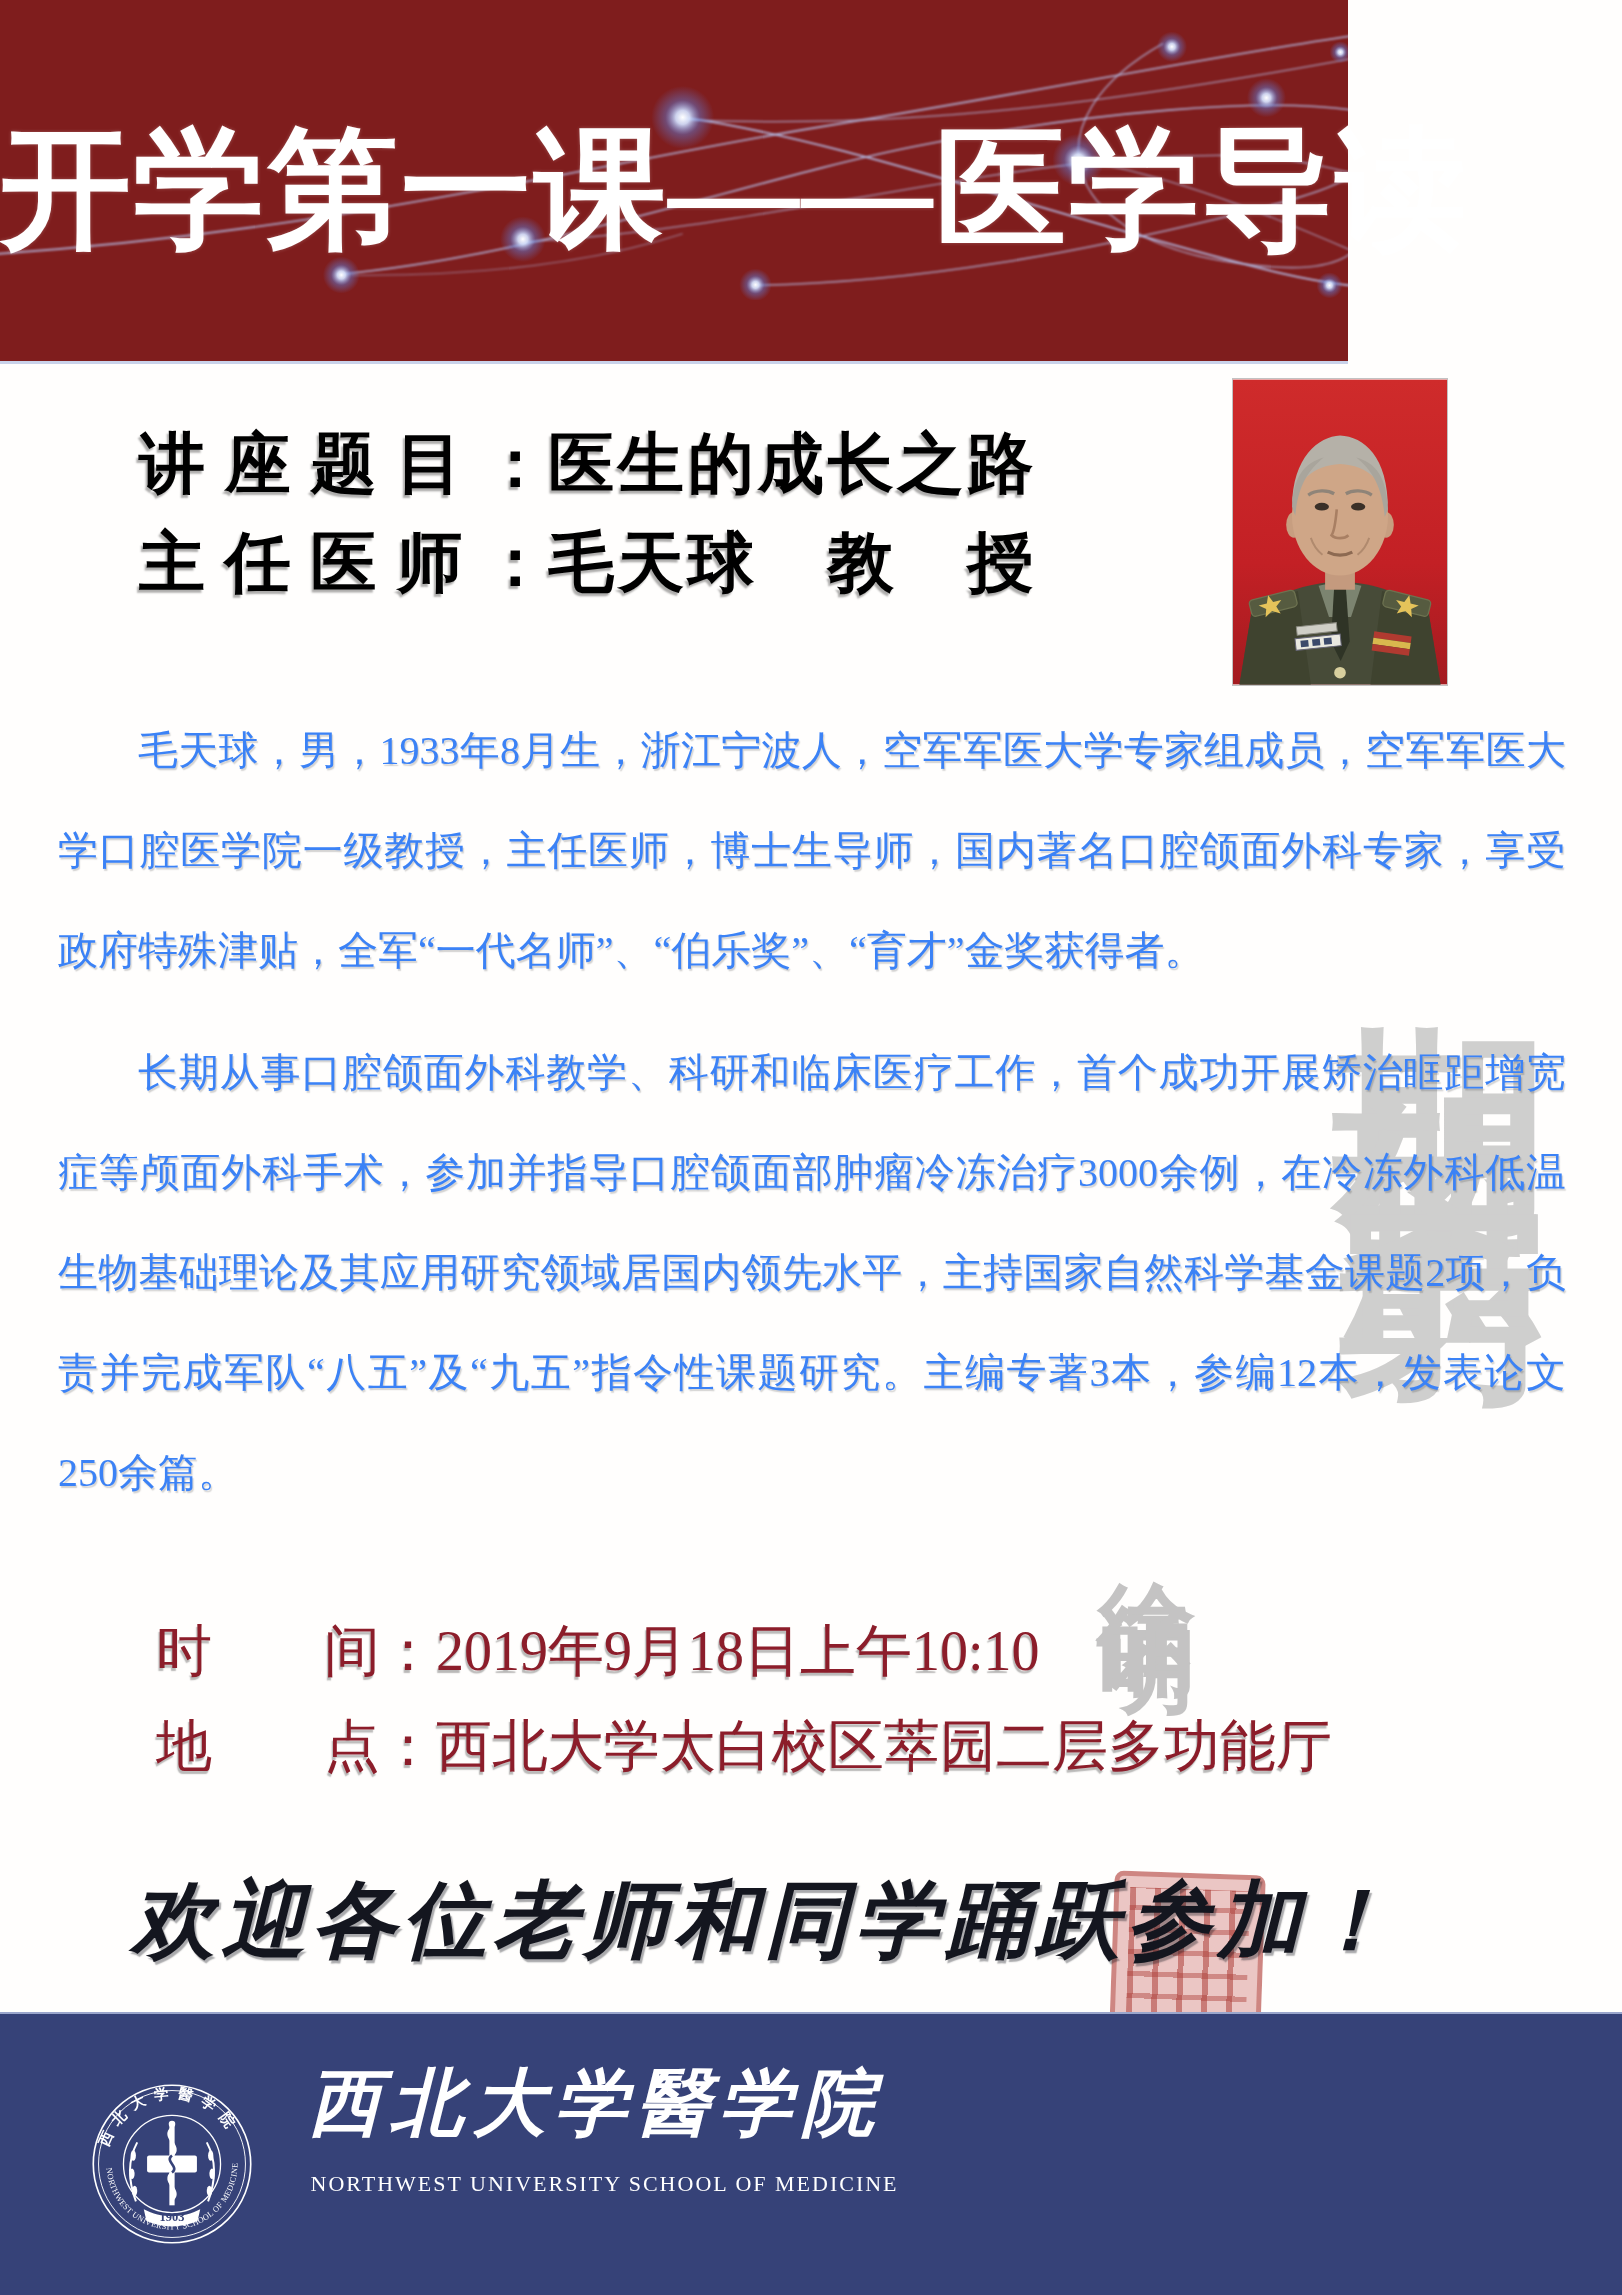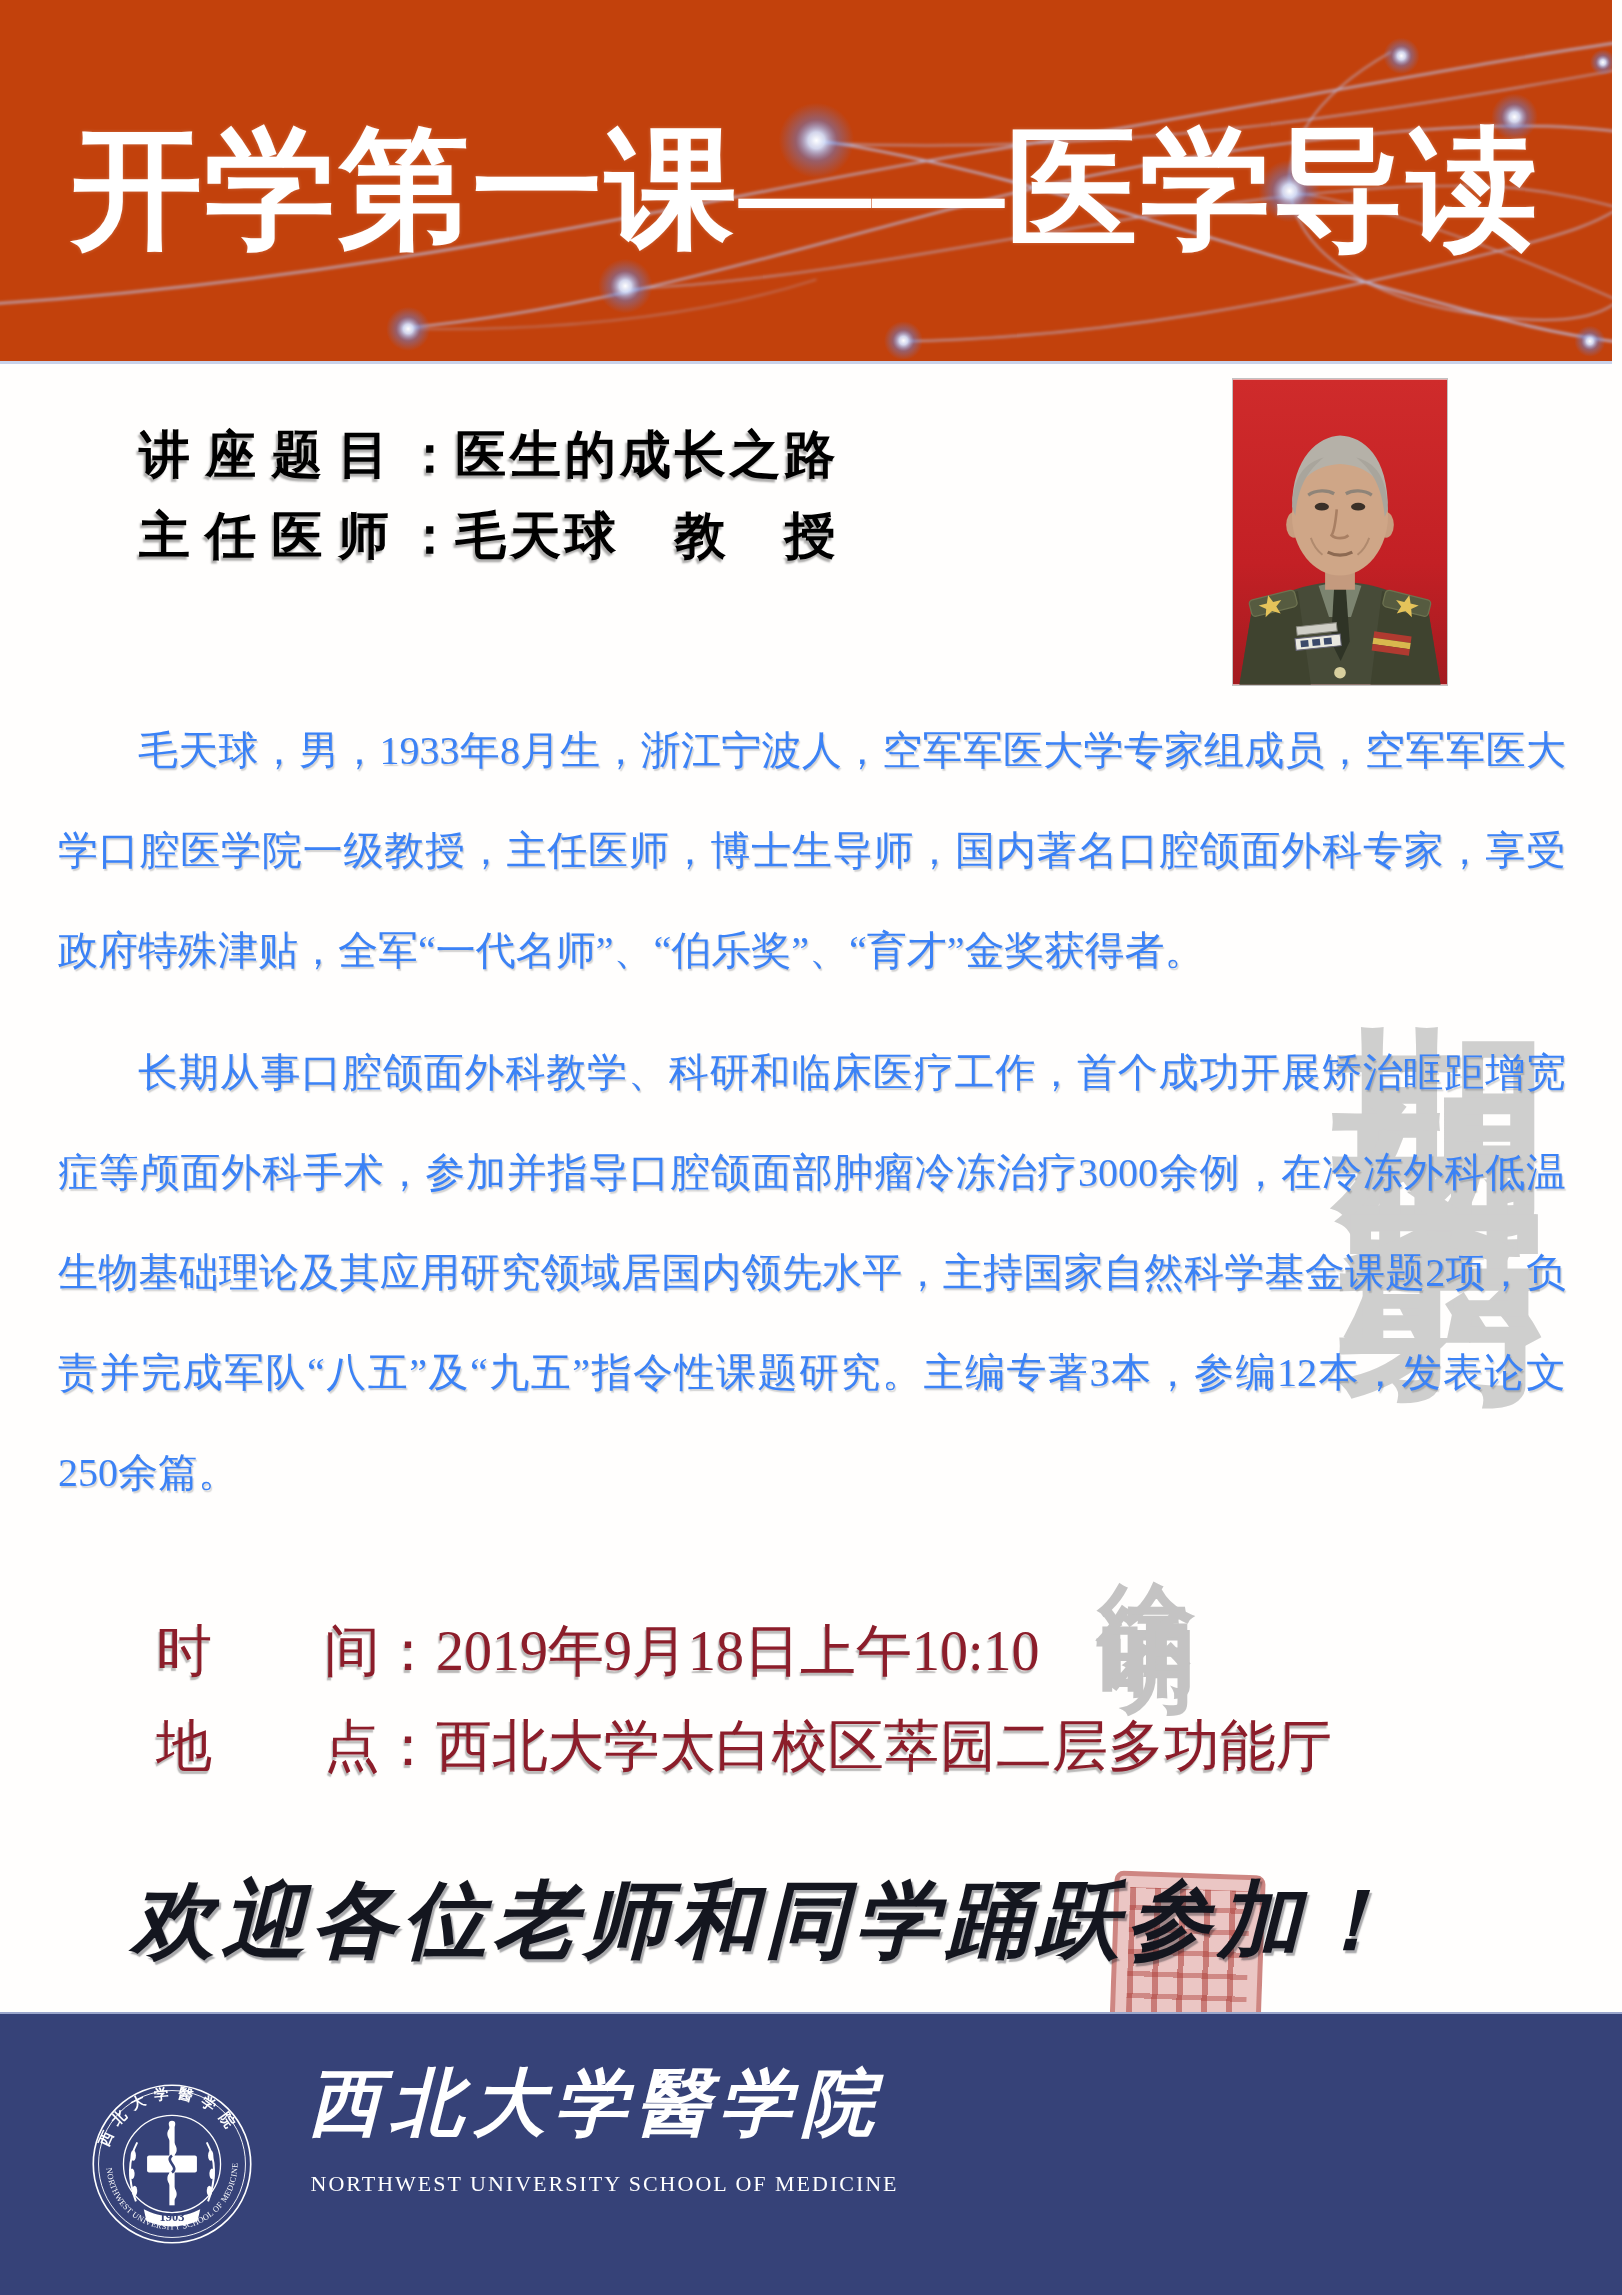--- a/index.html
+++ b/index.html
@@ -1,30 +1,30 @@
 <!DOCTYPE html>
 <html style="font-size:10.5px"><head>
 <meta charset="utf-8">
 <style>
   html,body{margin:0;padding:0;}
   body{width:1623px;height:2295px;background:#ffffff;
        font-family:"Liberation Serif","DejaVu Serif",serif;}
   .page{position:relative;width:1623px;height:2295px;overflow:hidden;background:#fffefd;}
 
   
-  .banner{position:absolute;top:0;left:0;width:1612px;height:361px;
-          background:#c2410c;border-bottom:3.9px solid #c9d2ea;}
+  .banner{position:absolute;top:0;left:0;width:1348px;height:361px;
+          background:#7f1d1d;border-bottom:3.9px solid #c9d2ea;}
   .banner svg.lights{position:absolute;inset:0;}
   .banner-title{position:absolute;top:98px;left:0;width:100%;margin:0;text-align:center;
           font-size:131px;line-height:1.4;font-weight:bold;color:#ffffff;letter-spacing:2.6px;
           white-space:nowrap;text-shadow:0 0 3.9px rgba(255,255,255,.25);}
 
   
   .lecture-heading{position:absolute;top:424px;left:139px;color:#000;font-weight:bold;
-          font-size:51px;line-height:1.22;white-space:nowrap;
+          font-size:66px;line-height:1.22;white-space:nowrap;
           text-shadow:-2px 3.3px 2px rgba(0,0,0,.32);}
   .heading-line{margin:0 0 18.3px 0;}
   .heading-label{letter-spacing:.30em;}
   .heading-colon{letter-spacing:0;}
   .heading-value{letter-spacing:3.9px;}
 
   
   .photo{position:absolute;top:378px;left:1232px;width:216px;height:308px;
          border:0.7px solid #c2c2c2;box-sizing:border-box;}
 

